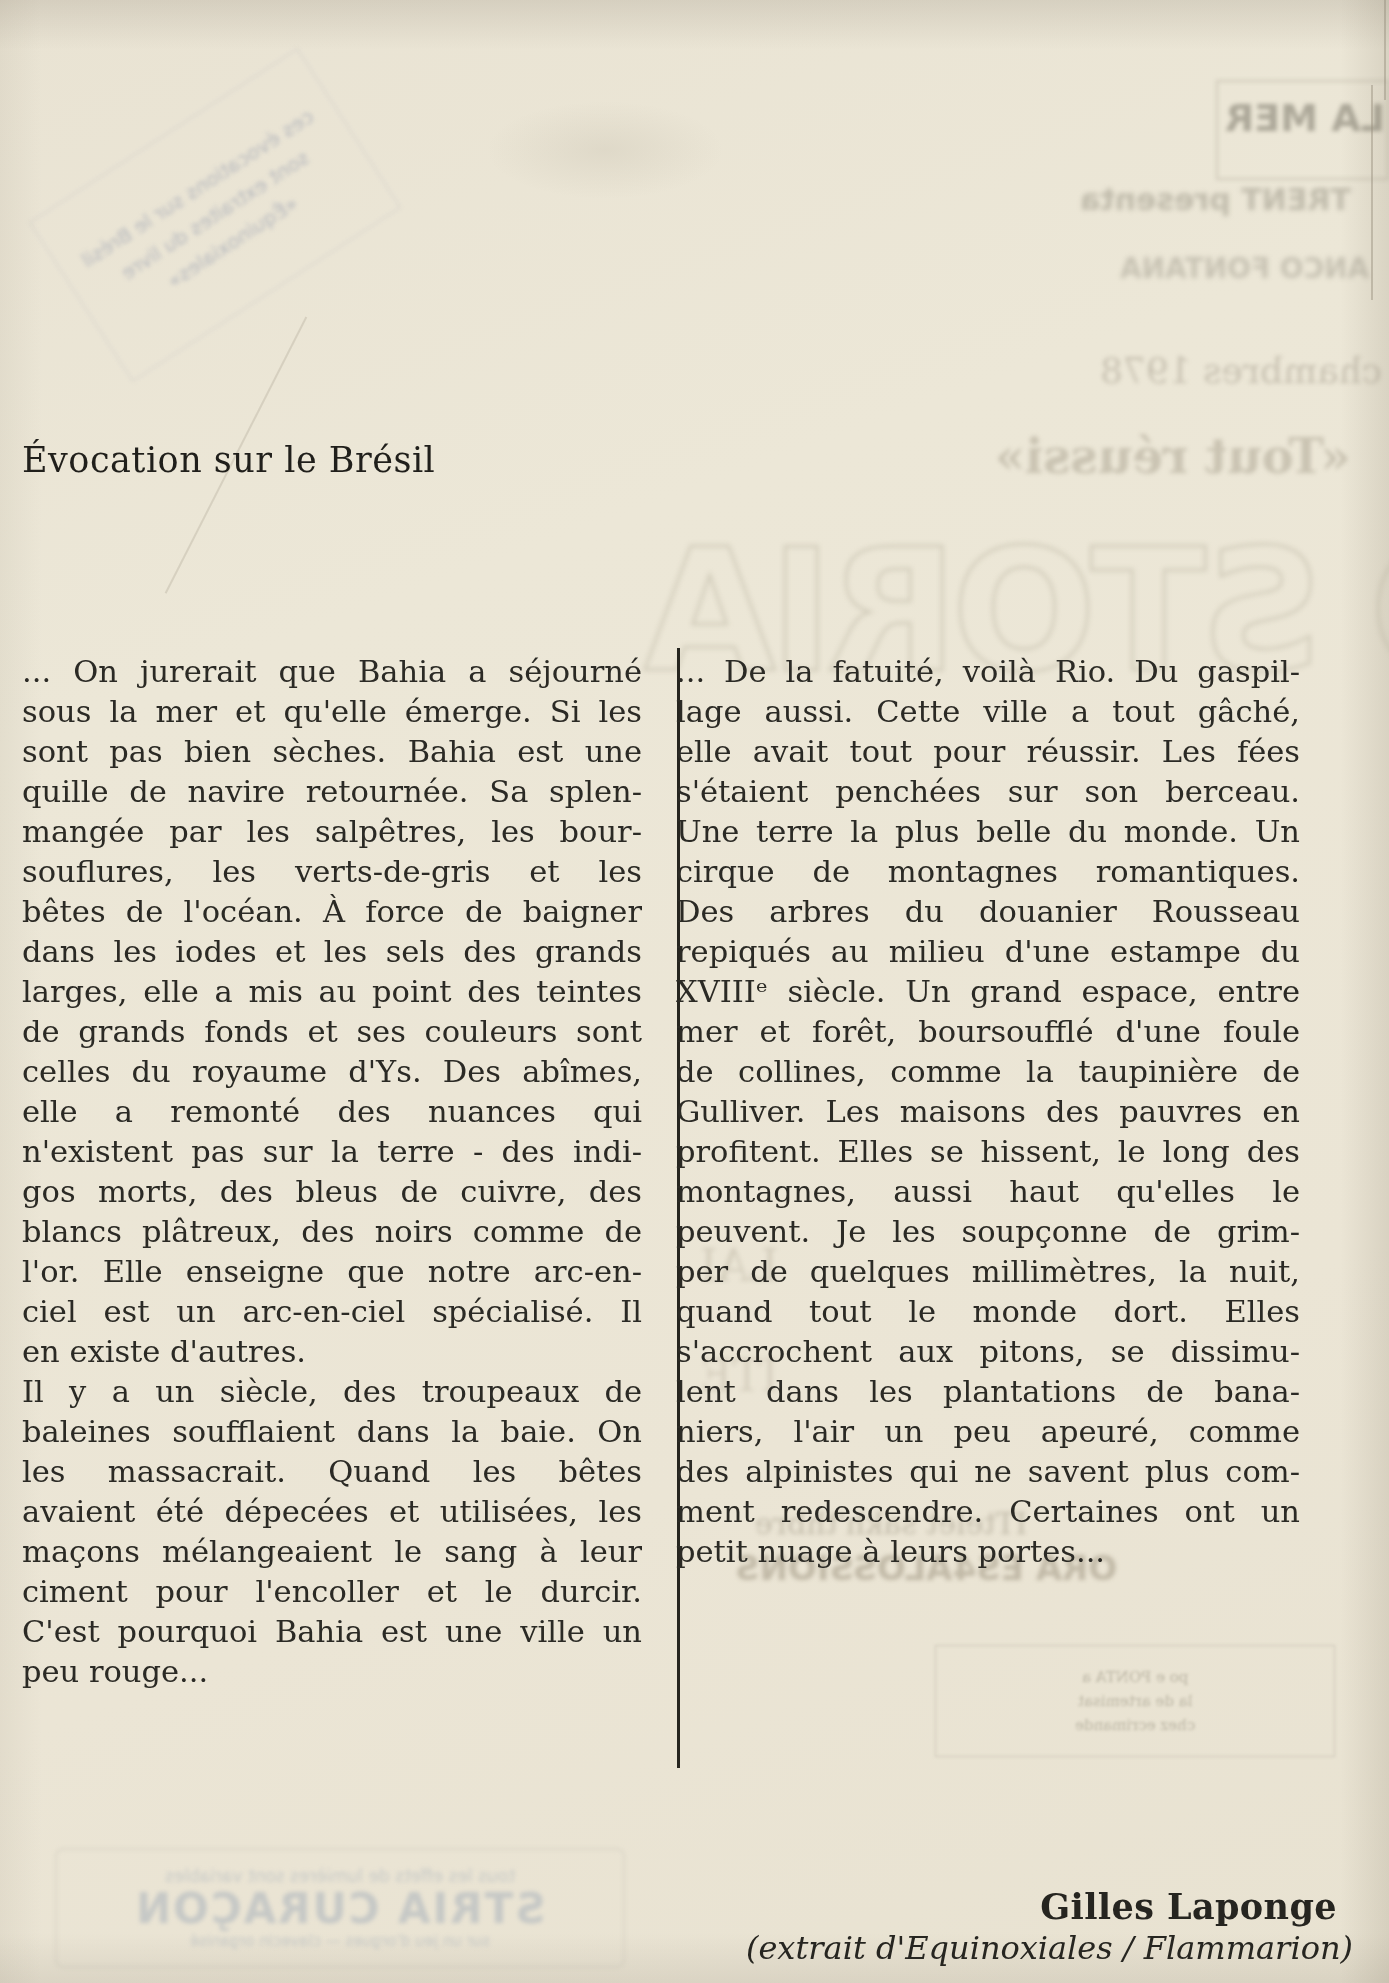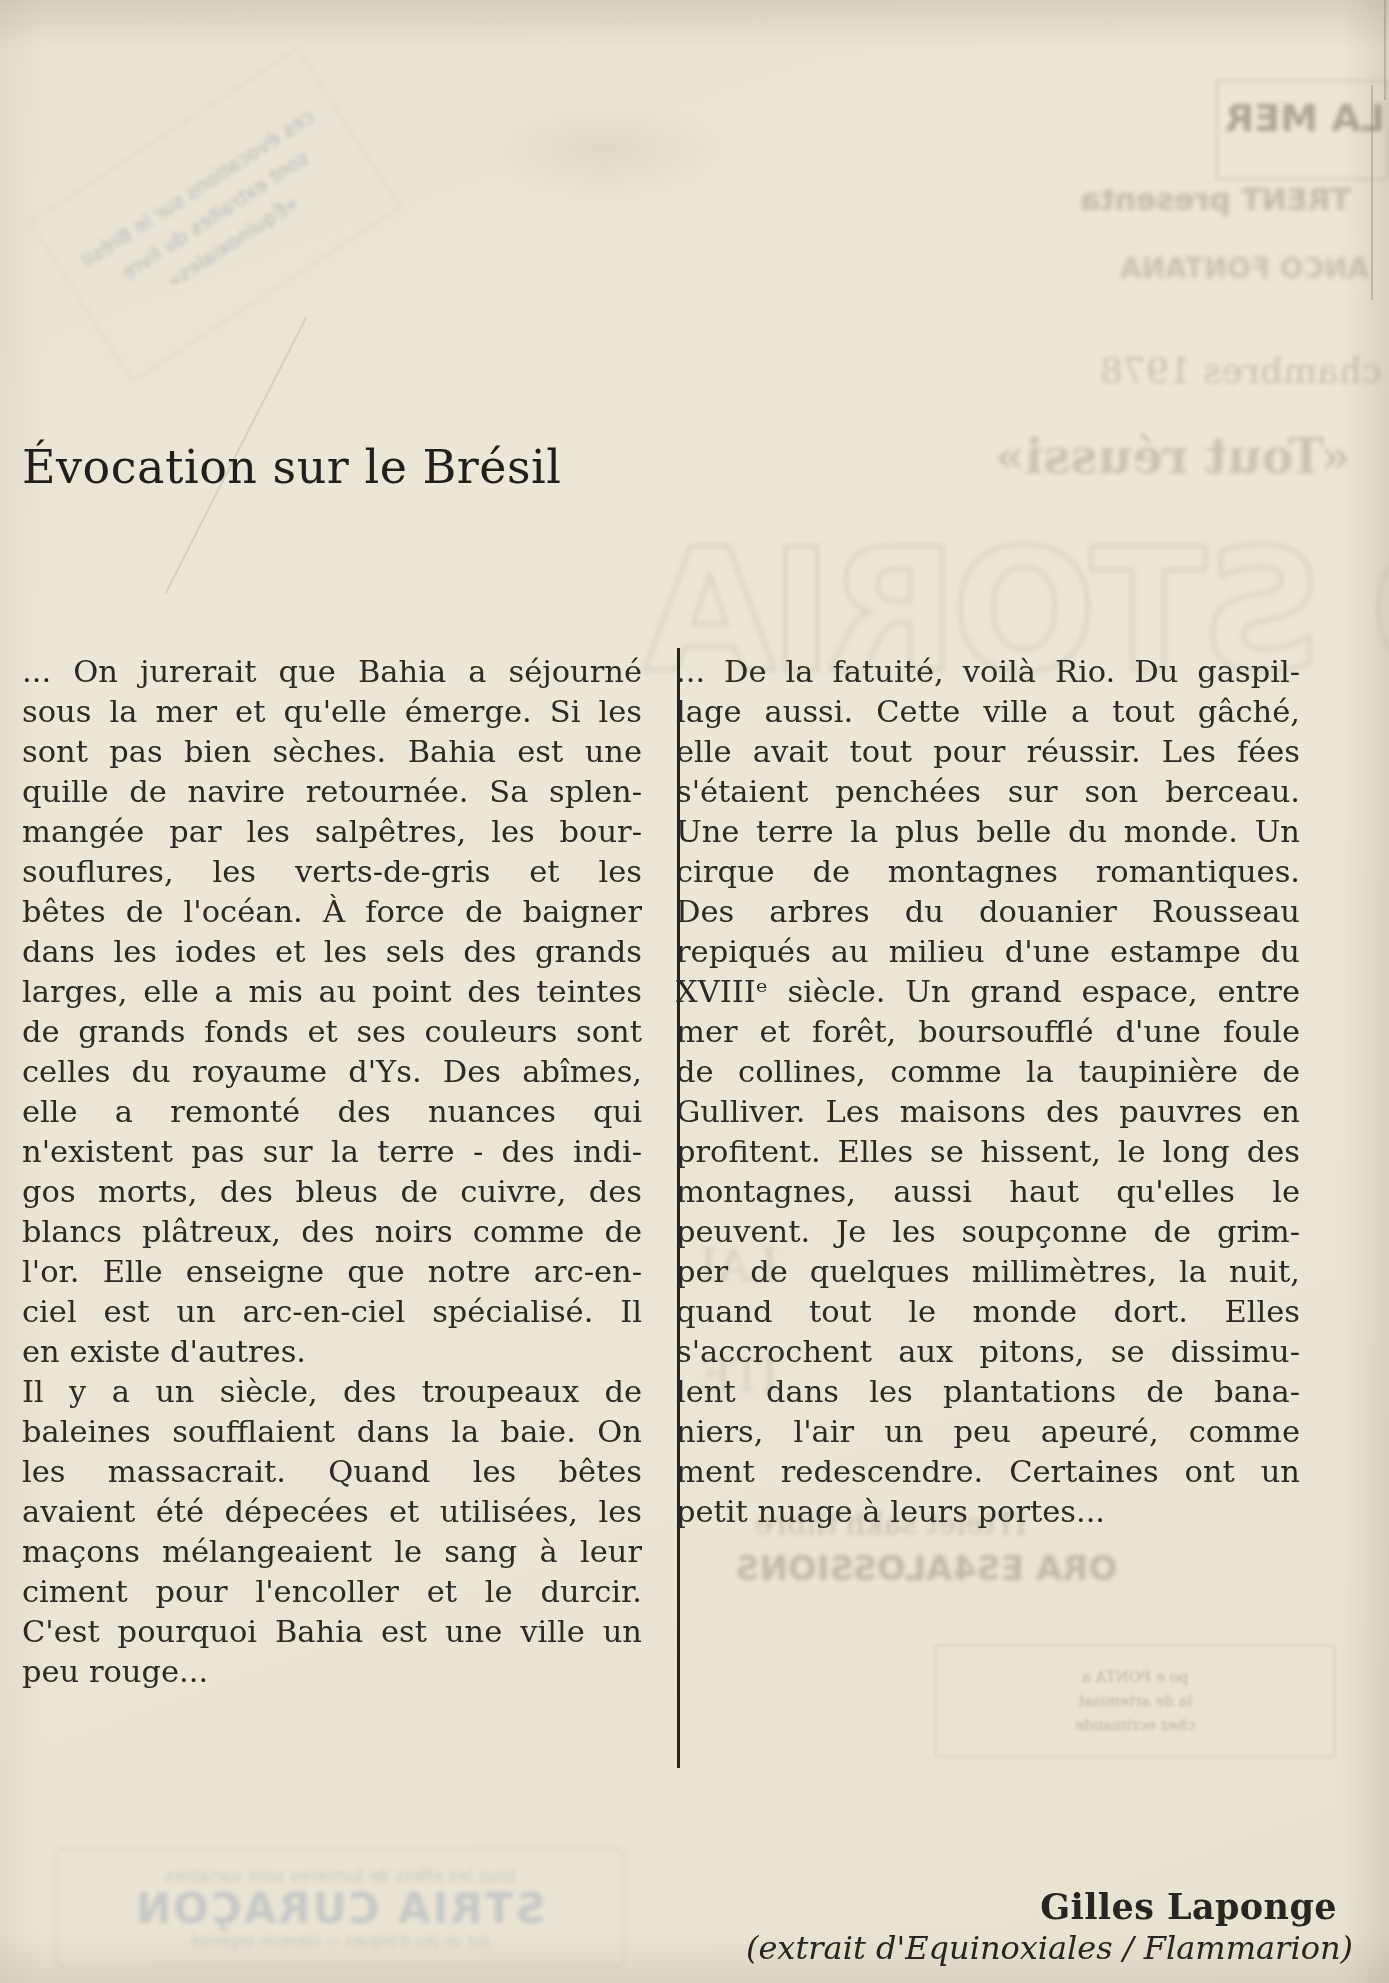--- a/index.html
+++ b/index.html
@@ -17,21 +17,21 @@
     background:
       radial-gradient(ellipse 170px 70px at 605px 150px, rgba(120,110,90,.10), transparent 70%),
       linear-gradient(90deg, rgba(120,110,90,.08), transparent 3%, transparent 96.5%, rgba(120,110,90,.16)),
       linear-gradient(180deg, rgba(110,100,85,.16), transparent 2.5%, transparent 97.5%, rgba(110,100,85,.12)),
       linear-gradient(160deg, #e9e3d3 0%, #ece7d7 30%, #ebe5d5 70%, #e8e2d1 100%);
     background-color:var(--paper);
   }
   
   .title{
     position:absolute;left:22px;top:440px;margin:0;
-    font-size:46px;font-weight:500;color:#201f1b;letter-spacing:.5px;
+    font-size:35px;font-weight:500;color:#201f1b;letter-spacing:.5px;
   }
   
   .col{position:absolute;top:652px;font-size:30.5px;line-height:40px;color:var(--ink);}
   .col.left{left:22px;width:620px;}
   .col.right{left:676px;width:624px;}
   .line{height:40px;overflow:hidden;text-align:justify;text-align-last:justify;}
   .line.no-just{text-align-last:left;}
   .divider{position:absolute;left:677px;top:648px;width:3px;height:1120px;background:var(--divider);}
   
   .credit{position:absolute;right:36px;top:1886px;text-align:right;color:#262520;}
@@ -161,20 +161,21 @@
       <div class="line">de collines, comme la taupinière de</div>
       <div class="line">Gulliver. Les maisons des pauvres en</div>
       <div class="line">profitent. Elles se hissent, le long des</div>
       <div class="line">montagnes, aussi haut qu'elles le</div>
       <div class="line">peuvent. Je les soupçonne de grim-</div>
       <div class="line">per de quelques millimètres, la nuit,</div>
       <div class="line">quand tout le monde dort. Elles</div>
       <div class="line">s'accrochent aux pitons, se dissimu-</div>
       <div class="line">lent dans les plantations de bana-</div>
       <div class="line">niers, l'air un peu apeuré, comme</div>
+      <div class="line">des alpinistes qui ne savent plus com-</div>
       <div class="line">ment redescendre. Certaines ont un</div>
       <div class="line no-just">petit nuage à leurs portes...</div>
     </div>
 
   <div class="credit">
     <div class="author">Gilles Laponge</div>
     <div class="source">(extrait d'Equinoxiales / Flammarion)</div>
   </div>
 
 </div>

